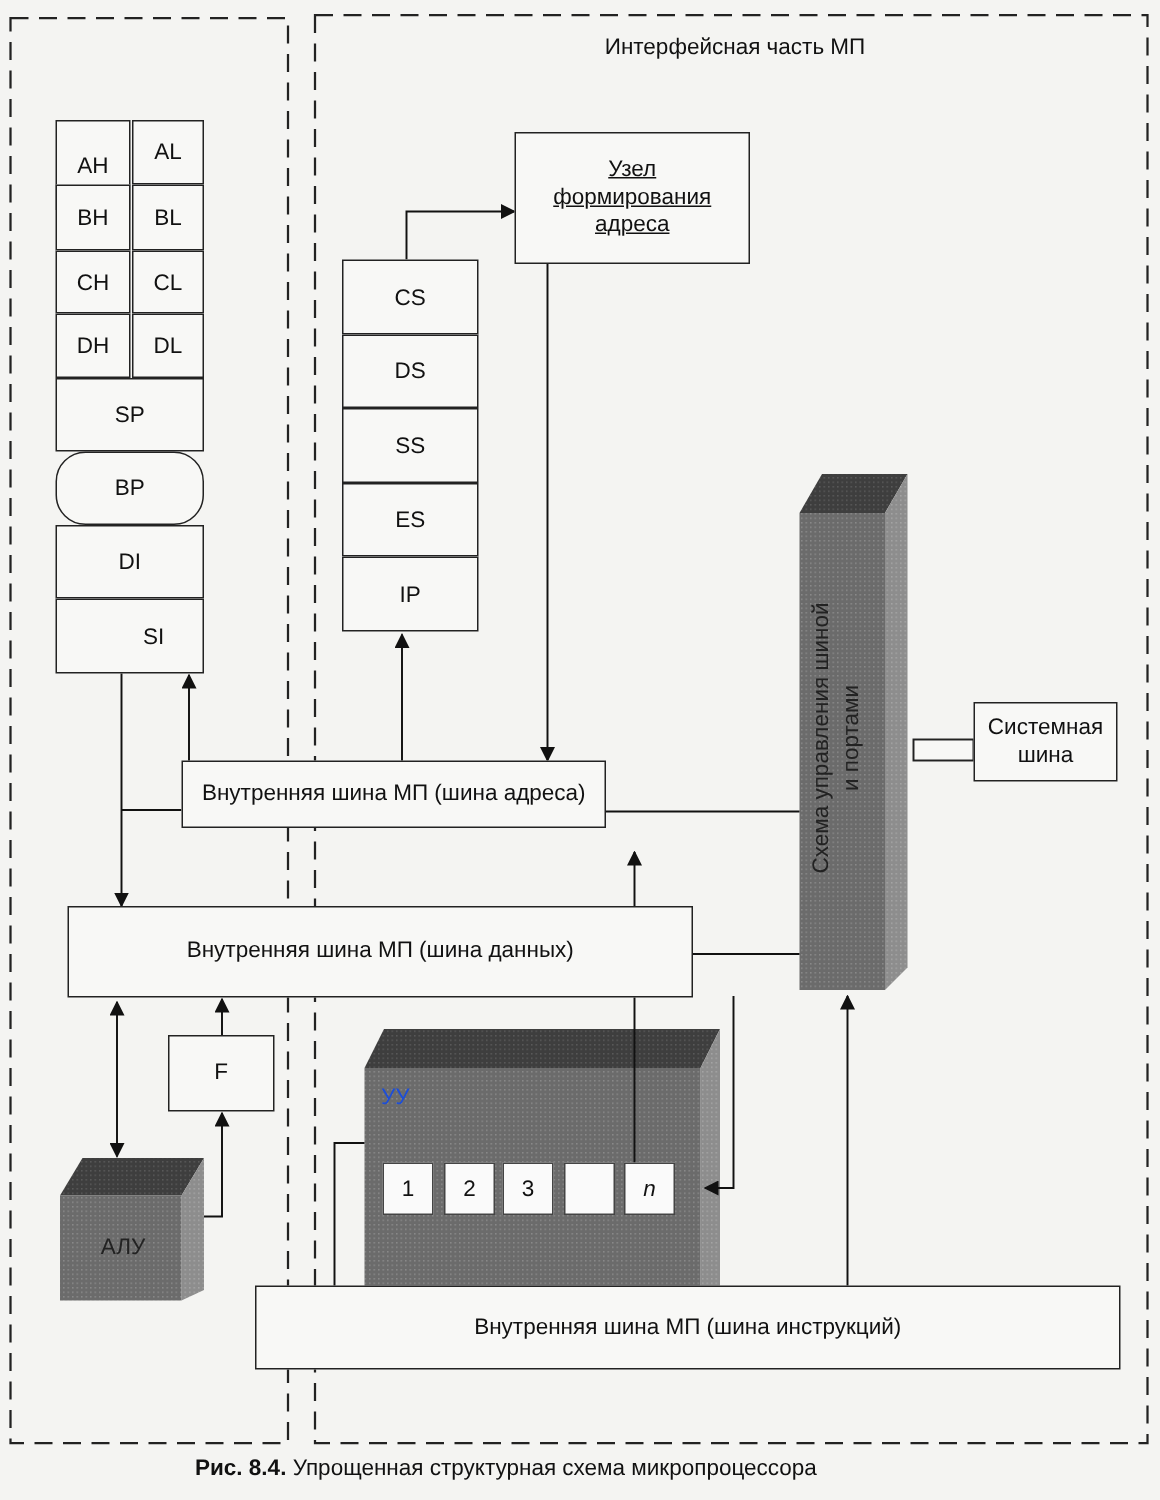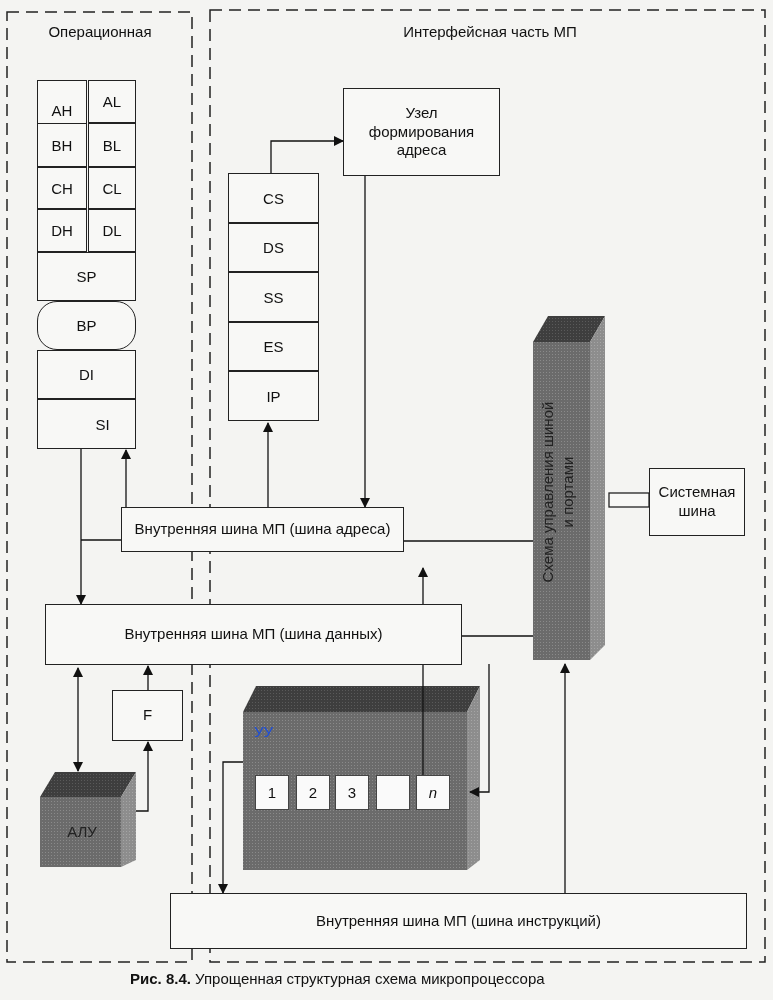--- a/index.html
+++ b/index.html
@@ -95,21 +95,20 @@
 
     <polyline points="243,762 223,762 223,893" marker-end="url(#arr)"></polyline>
 
     <line x1="565" y1="893" x2="565" y2="664" marker-end="url(#arr)"></line>
   </g>
 
   <rect x="609" y="493" width="40" height="14" fill="#f8f8f6" stroke="#222" stroke-width="1.3"></rect>
 </svg>
 
 <div class="lbl" style="left:20px; top:22px; width:160px;">
-  <div>Операционная</div>
 </div>
 <div class="lbl" style="left:380px; top:22px; width:220px;">Интерфейсная часть МП</div>
 
 <div>
   <div class="cell" style="left:37px;top:80px;width:50px;height:60px;">AH</div>
   <div class="cell" style="left:88px;top:80px;width:48px;height:43px;">AL</div>
   <div class="cell" style="left:37px;top:123px;width:50px;height:44px;">BH</div>
   <div class="cell" style="left:88px;top:123px;width:48px;height:44px;">BL</div>
   <div class="cell" style="left:37px;top:167px;width:50px;height:42px;">CH</div>
   <div class="cell" style="left:88px;top:167px;width:48px;height:42px;">CL</div>
@@ -122,36 +121,36 @@
 </div>
 
 <div>
   <div class="cell" style="left:228px;top:173px;width:91px;height:50px;">CS</div>
   <div class="cell" style="left:228px;top:223px;width:91px;height:49px;">DS</div>
   <div class="cell" style="left:228px;top:272px;width:91px;height:50px;">SS</div>
   <div class="cell" style="left:228px;top:322px;width:91px;height:49px;">ES</div>
   <div class="cell" style="left:228px;top:371px;width:91px;height:50px;text-align:right;">IP</div>
 </div>
 
-<div class="box" style="left:343px;top:88px;width:157px;height:88px;flex-direction:column;">
+<div class="box" style="left:343px;top:88px;width:157px;height:88px;flex-direction:column;text-decoration:underline;">
   <div>Узел</div>
   <div>формирования</div>
   <div>адреса</div>
 </div>
 
 <div class="box" style="left:121px;top:507px;width:283px;height:45px;">Внутренняя шина МП (шина адреса)</div>
 <div class="box" style="left:45px;top:604px;width:417px;height:61px;">Внутренняя шина МП (шина данных)</div>
-<div class="box" style="left:170px;top:893px;width:577px;height:56px;">Внутренняя шина МП (шина инструкций)</div>
+<div class="box" style="left:170px;top:857px;width:577px;height:56px;">Внутренняя шина МП (шина инструкций)</div>
 
 <div class="vert-text" style="left:410px;top:470px;width:300px;height:44px;">
   <div>Схема управления шиной</div>
   <div>и портами</div>
 </div>
 
-<div class="box" style="left:649px;top:468px;width:96px;height:68px;flex-direction:column;">
+<div class="box" style="left:649px;top:468px;width:96px;height:53px;flex-direction:column;">
   <div>Системная</div>
   <div>шина</div>
 </div>
 
 <div class="box" style="left:112px;top:690px;width:71px;height:51px;">F</div>
 
 <div class="lbl" style="left:44px;top:822px;width:76px;color:#222;">АЛУ</div>
 
 <div class="lbl" style="left:254px;top:722px;color:#1d4ed8;text-align:left;">УУ</div>
 <div>

